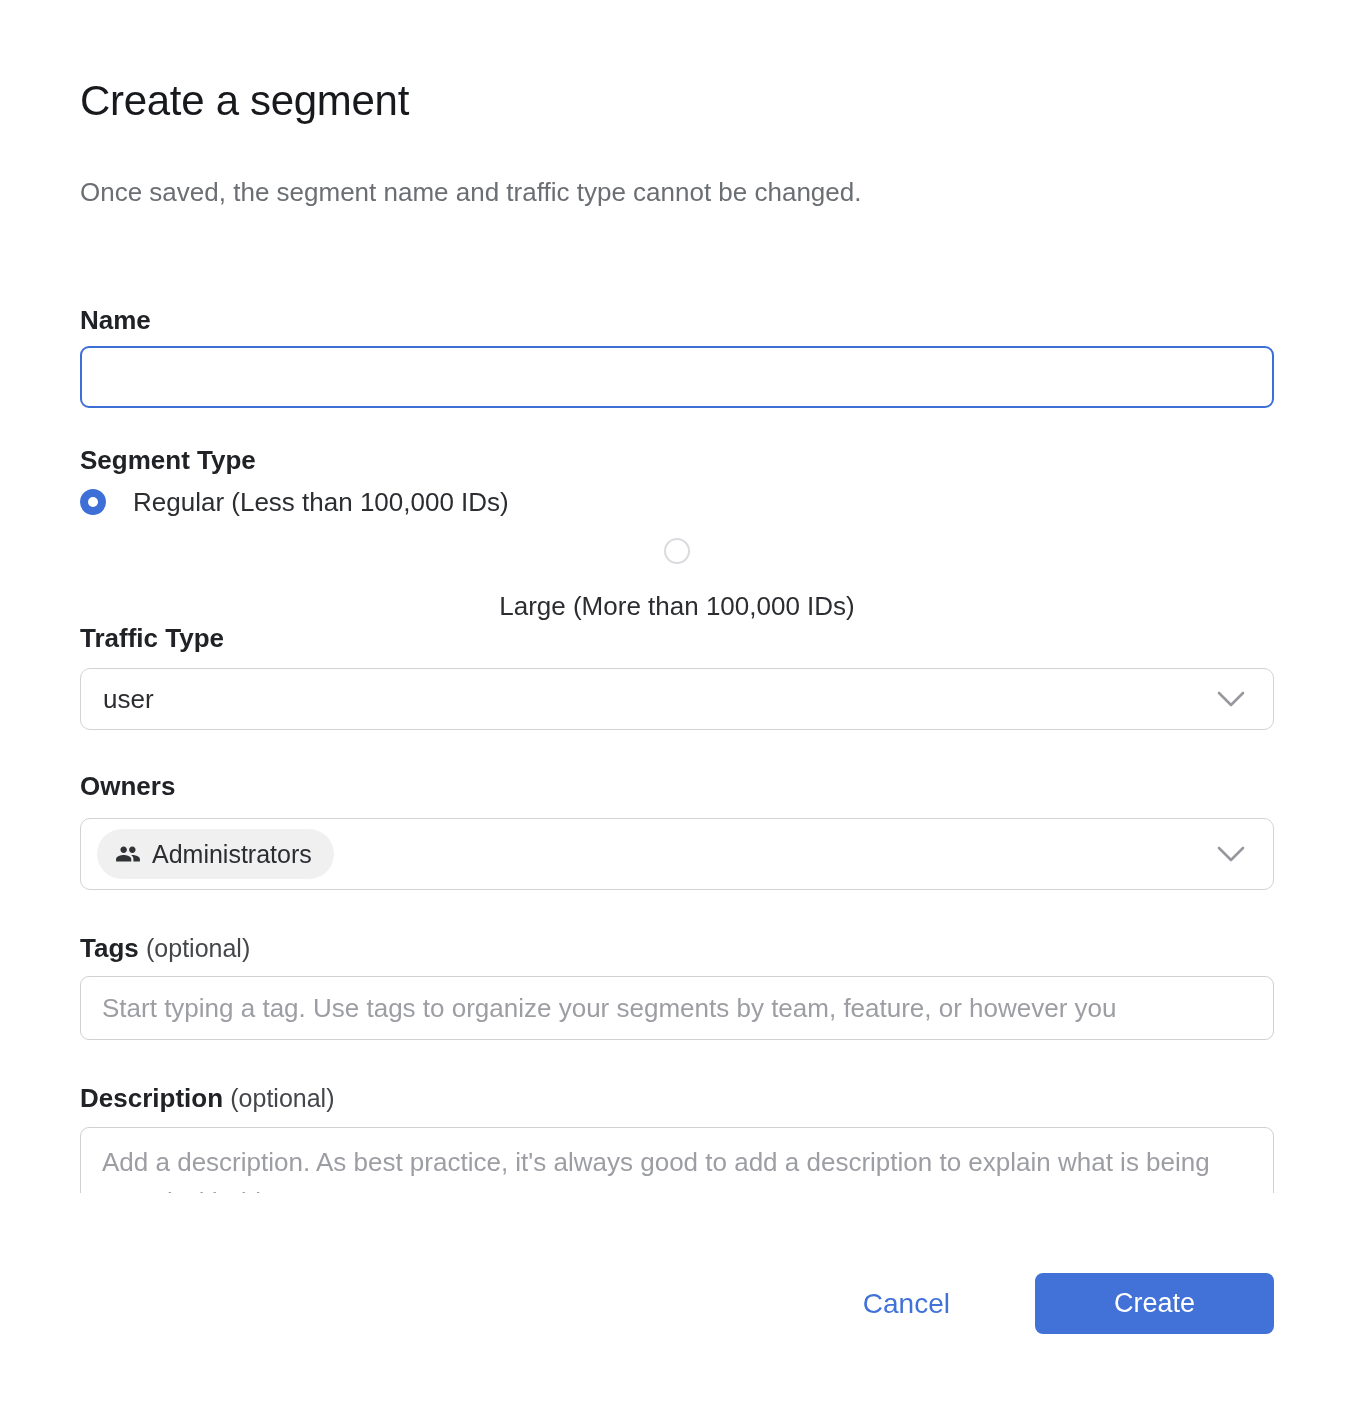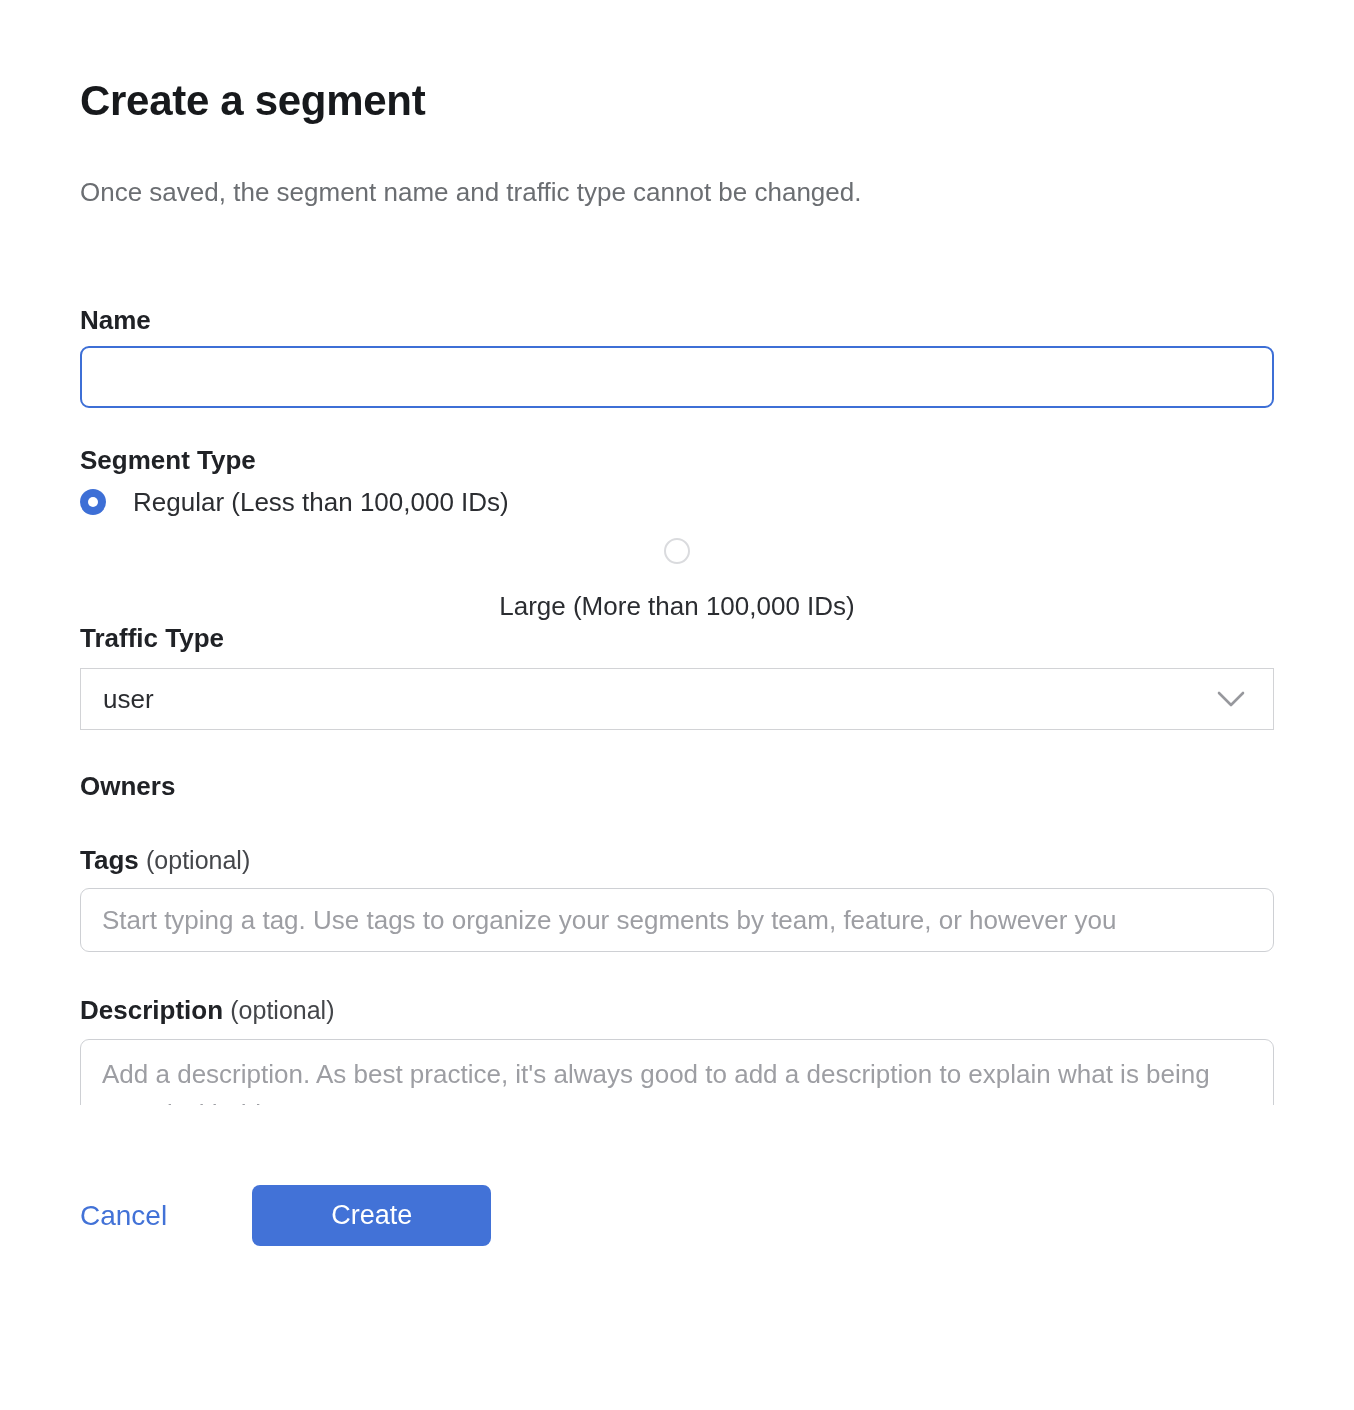--- a/index.html
+++ b/index.html
@@ -3,21 +3,21 @@
 <meta charset="utf-8">
 <style>
   * { margin: 0; padding: 0; box-sizing: border-box; }
   html, body { width: 1354px; height: 1410px; background: #ffffff; overflow: hidden; }
   body { font-family: "Liberation Sans", "DejaVu Sans", sans-serif; color: #26282b; }
 
   .modal { padding: 76px 80px 0 80px; width: 1354px; }
 
   .title {
     font-size: 42px;
-    font-weight: 700;
+    font-weight: 400;
     color: #17191c;
     line-height: 50px;
     letter-spacing: -0.3px;
   }
   .subtitle {
     margin-top: 50px;
     font-size: 26px;
     line-height: 32px;
     color: #6b6e72;
   }
@@ -86,21 +86,21 @@
   .section { margin-top: 56px; }
   .section-owners { margin-top: 40px; }
   .section-tags { margin-top: 42px; }
   .section-description { margin-top: 42px; }
 
   .select-box {
     margin-top: 14px;
     width: 100%;
     height: 62px;
     border: 1px solid #d2d3d6;
-    border-radius: 0;
+    border-radius: 10px;
     display: flex;
     align-items: center;
     justify-content: space-between;
     padding: 0 28px 0 22px;
     font-size: 26px;
     color: #2b2d31;
     cursor: pointer;
     background: #fff;
   }
   .select-box.tall { height: 72px; padding-left: 16px; margin-top: 16px; }
@@ -140,21 +140,21 @@
     line-height: 40px;
     color: #26282b;
     resize: none;
     outline: none;
     overflow: hidden;
   }
 
   .footer {
     margin-top: 80px;
     display: flex;
-    justify-content: flex-start;
+    justify-content: flex-end;
     align-items: center;
     gap: 85px;
   }
   .cancel-btn {
     background: none;
     border: none;
     font-family: "Liberation Sans", "DejaVu Sans", sans-serif;
     font-size: 28px;
     color: #4272d7;
     cursor: pointer;
@@ -203,20 +203,31 @@
     <div class="select-box">
       <span>user</span>
       <svg class="chevron" width="28" height="16" viewBox="0 0 28 16">
         <polyline points="2,2 14,14 26,2" fill="none" stroke="#97989d" stroke-width="2.6" stroke-linecap="round" stroke-linejoin="round"></polyline>
       </svg>
     </div>
   </div>
 
   <div class="section-owners">
     <label class="field-label">Owners</label>
+    <div class="select-box tall">
+      <span class="chip">
+        <svg width="26" height="26" viewBox="0 0 24 24">
+          <path fill="#303236" d="M16 11c1.66 0 2.99-1.34 2.99-3S17.66 5 16 5c-1.66 0-3 1.34-3 3s1.34 3 3 3zm-8 0c1.66 0 2.99-1.34 2.99-3S9.66 5 8 5C6.34 5 5 6.34 5 8s1.34 3 3 3zm0 2c-2.33 0-7 1.17-7 3.5V19h14v-2.5c0-2.33-4.67-3.5-7-3.5zm8 0c-.29 0-.62.02-.97.05 1.16.84 1.97 1.97 1.97 3.45V19h6v-2.5c0-2.33-4.67-3.5-7-3.5z"></path>
+        </svg>
+        <span>Administrators</span>
+      </span>
+      <svg class="chevron" width="28" height="16" viewBox="0 0 28 16">
+        <polyline points="2,2 14,14 26,2" fill="none" stroke="#97989d" stroke-width="2.6" stroke-linecap="round" stroke-linejoin="round"></polyline>
+      </svg>
+    </div>
   </div>
 
   <div class="section-tags">
     <label class="field-label"><span>Tags</span> <span class="optional">(optional)</span></label>
     <input type="text" class="text-input tags-input" placeholder="Start typing a tag. Use tags to organize your segments by team, feature, or however you" style="">
   </div>
 
   <div class="section-description">
     <label class="field-label"><span>Description</span> <span class="optional">(optional)</span></label>
     <div class="textarea-clip">

